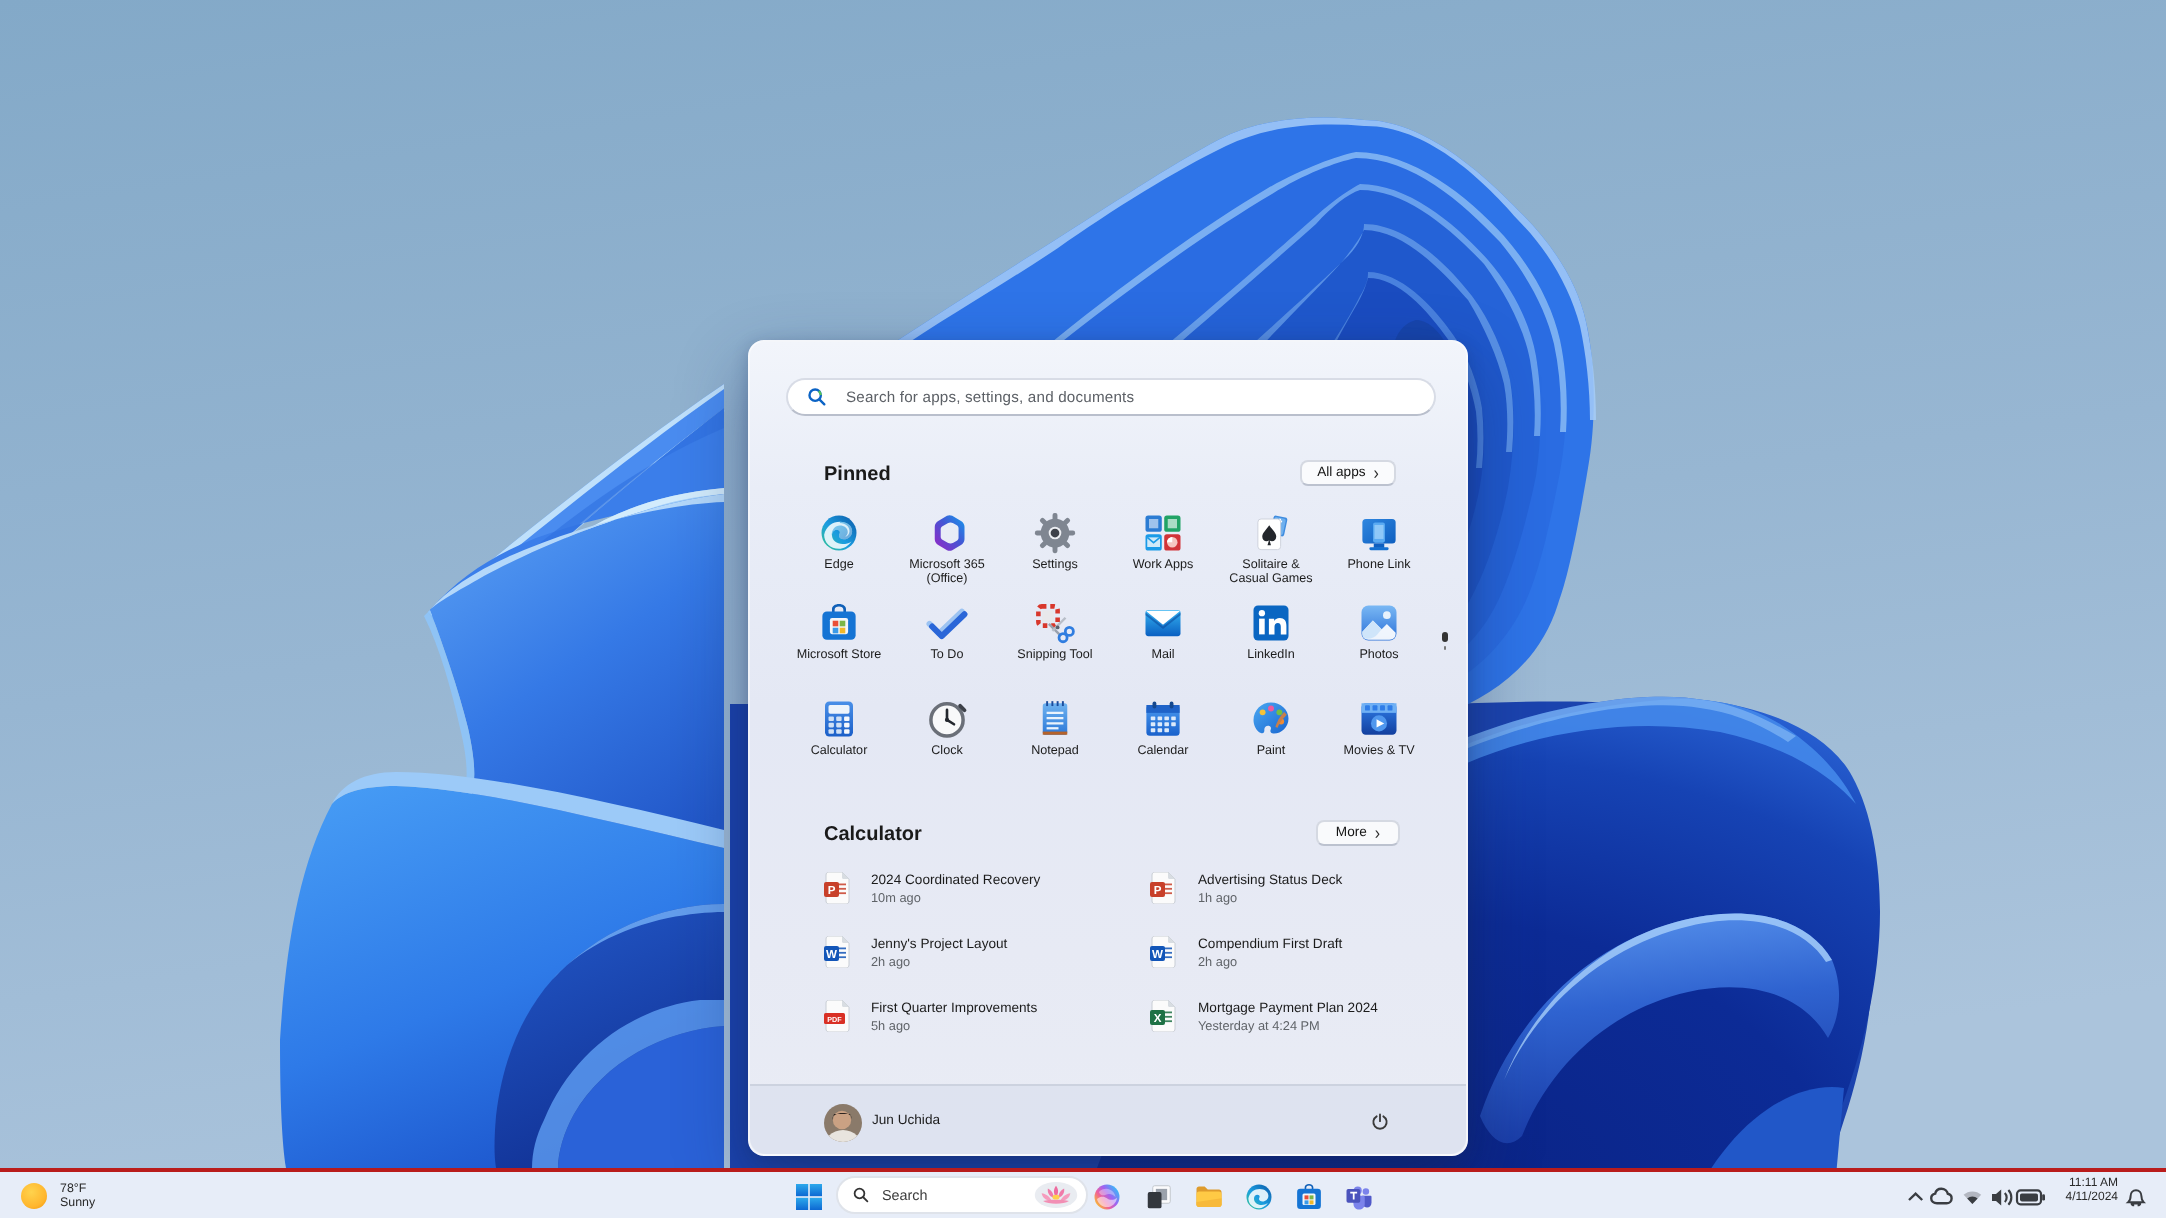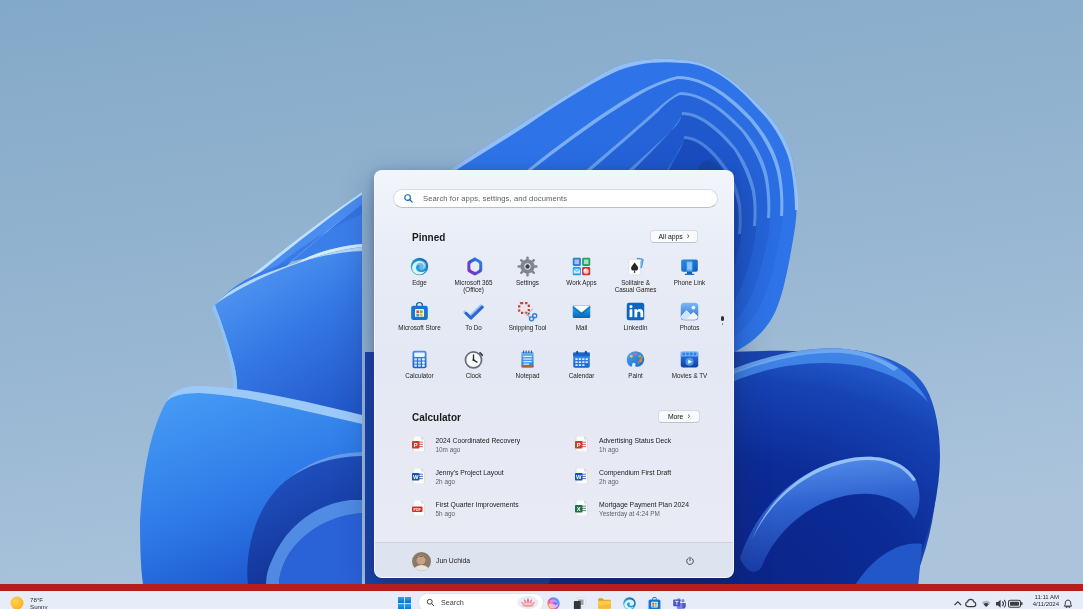--- a/index.html
+++ b/index.html
@@ -34,21 +34,21 @@
   .ritem .t { font-size:6.8px; color:#1b1b1b; }
   .ritem .s { font-size:6.4px; color:#5f6368; margin-top:1.5px; }
   #userbar {
     position:absolute; left:0; bottom:0; width:100%; height:35px;
     background:rgba(214,221,235,0.55); border-top:1px solid rgba(120,130,150,0.18);
     border-radius:0 0 8px 8px;
   }
   
   #taskbar {
     position:absolute; left:0; top:584px; width:1083px; height:25px;
-    background:#e7edf8; border-top:7px solid #b91c1c;padding-left:40px;
+    background:#e7edf8; border-top:2px solid #b91c1c;padding-left:40px;
   }
   #tsearch {
     position:absolute; left:418px; top:2px; width:126px; height:19px;
     background:#fff; border:1px solid #dfe3ea; border-radius:10px;
     display:flex; align-items:center;
   }
   .clk { position:absolute; right:24px; top:3px; text-align:right; font-size:6px; color:#2a2a2a; line-height:7px;}
 </style>
 </head>
 <body>

